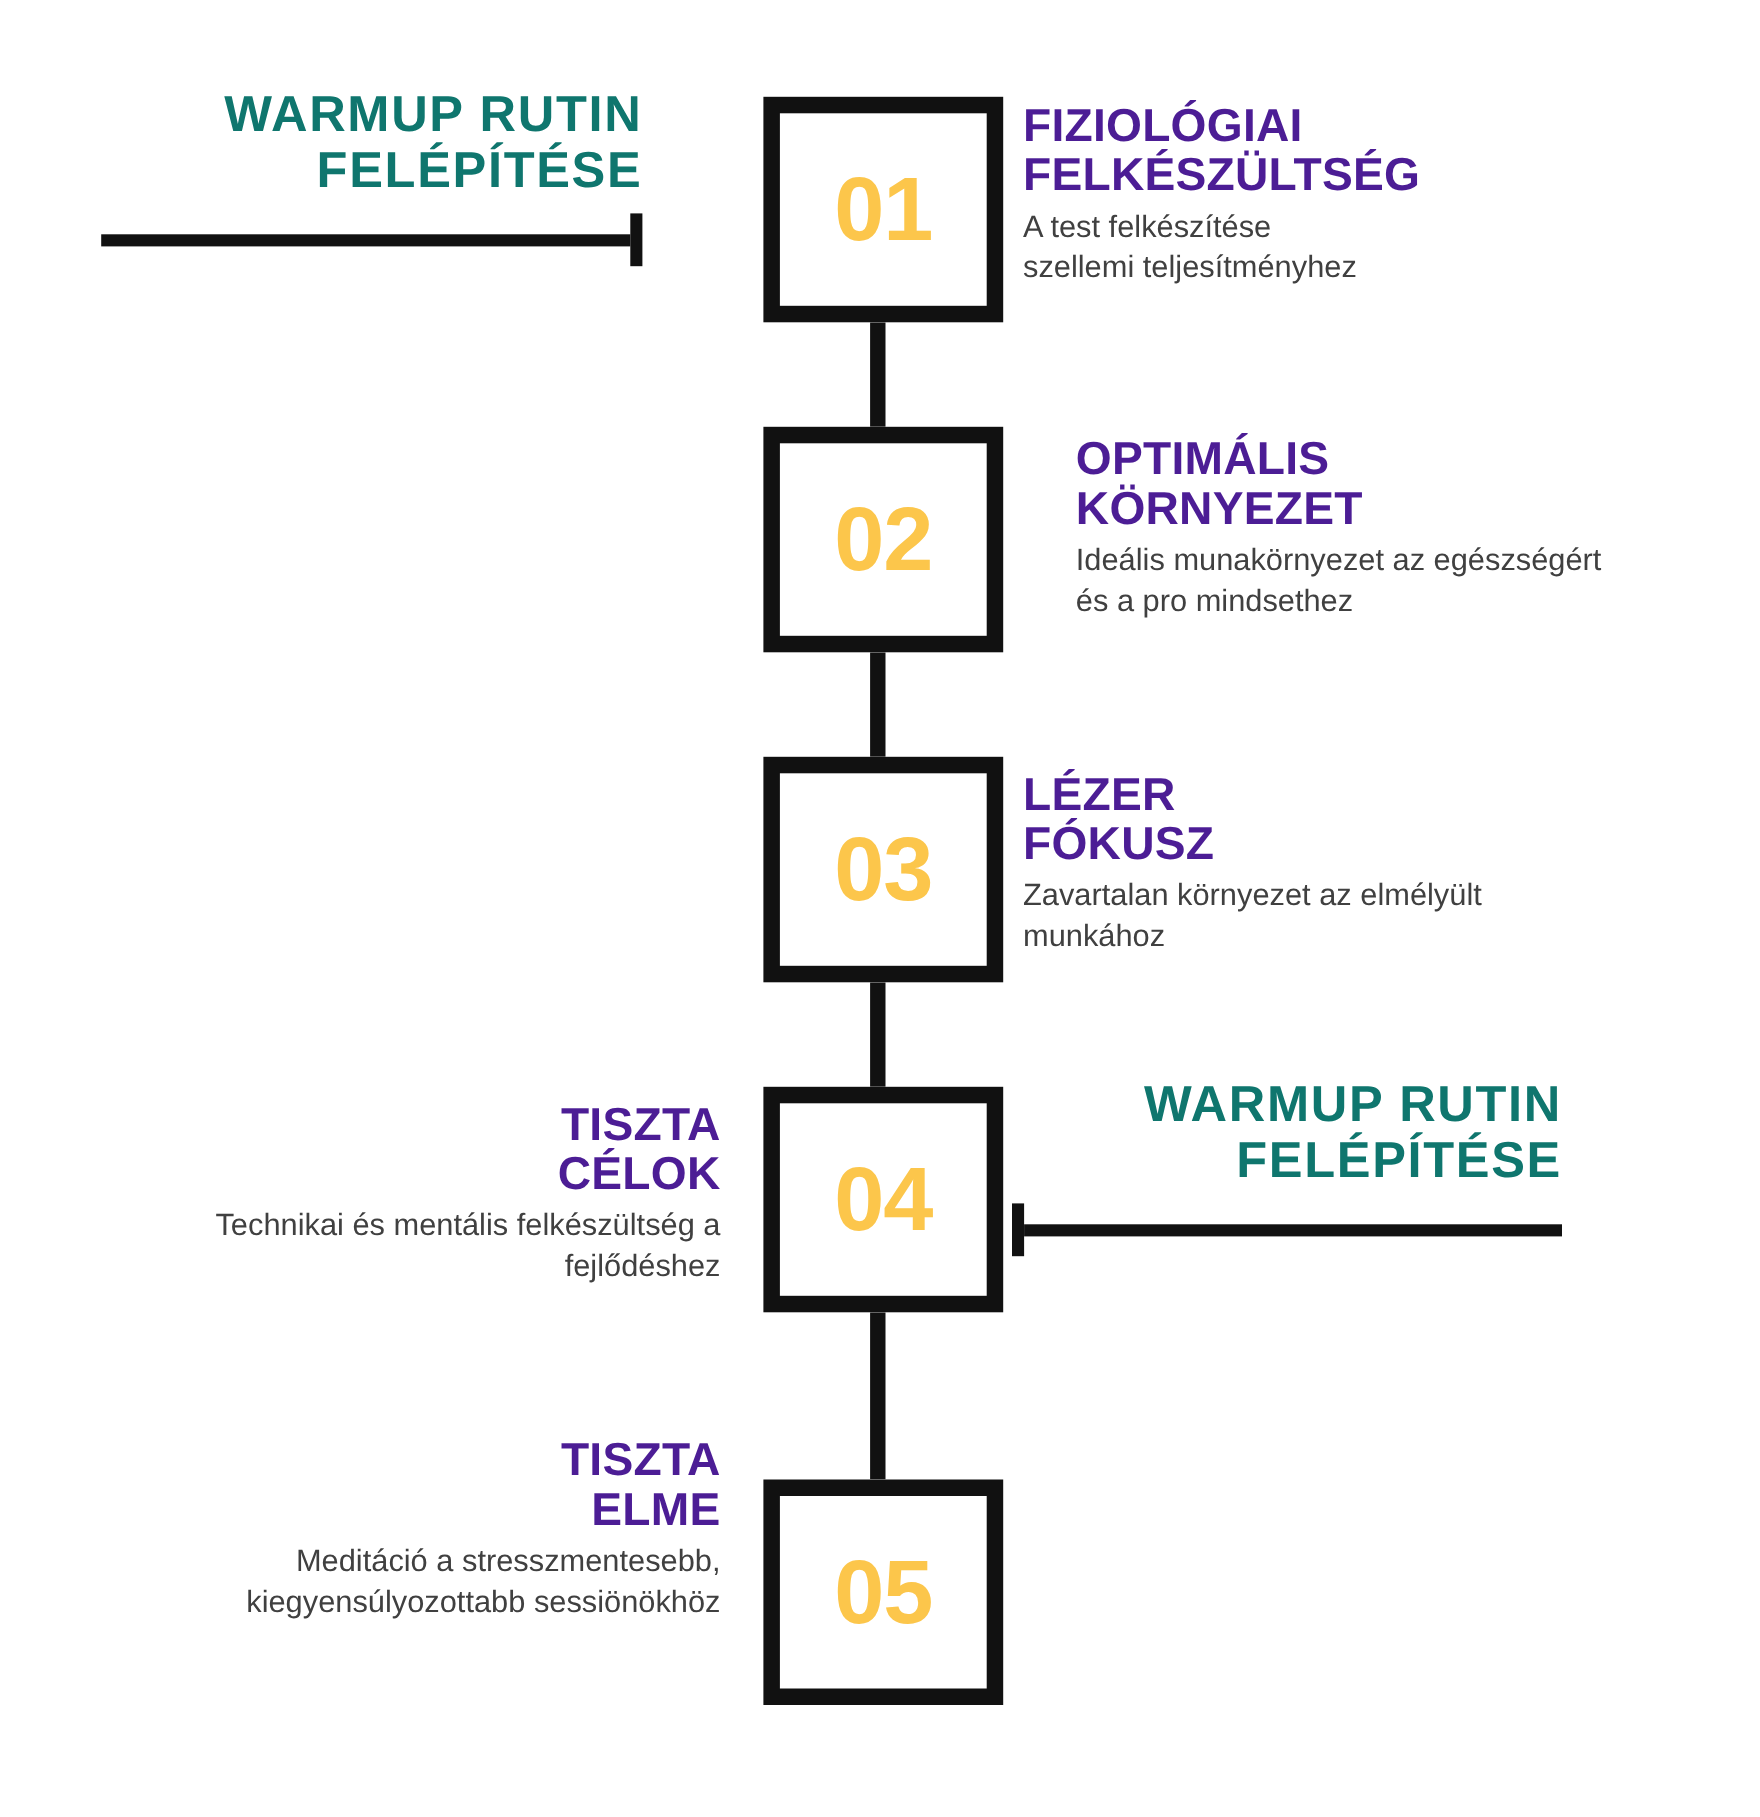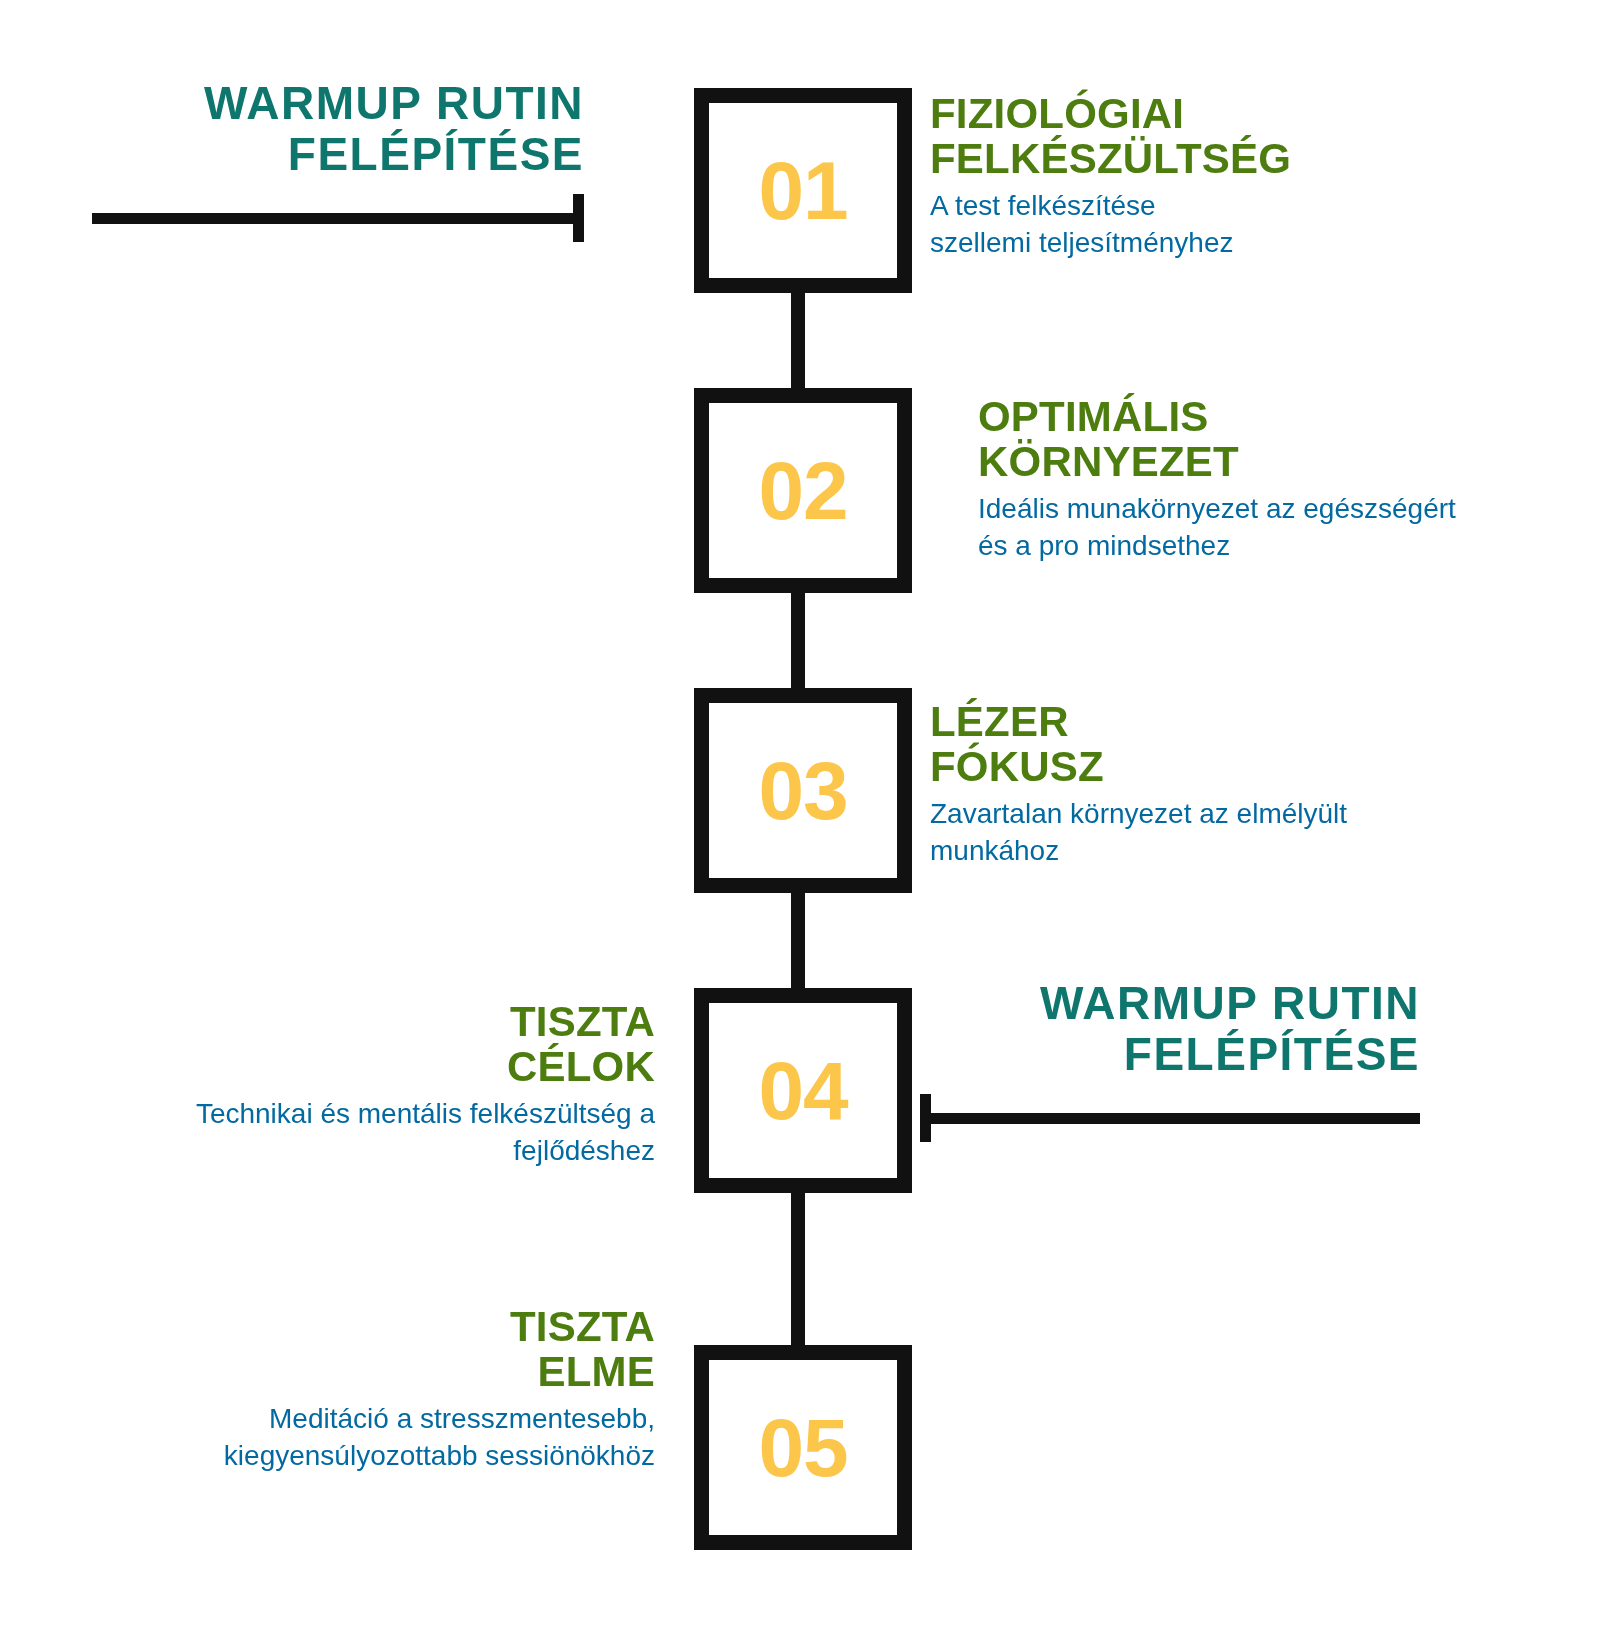--- a/index.html
+++ b/index.html
@@ -53,30 +53,30 @@
     position: absolute;
     width: 560px;
   }
   .step-text.right-side {
     text-align: left;
   }
   .step-text.left-side {
     text-align: right;
   }
   .step-title {
-    color: #4d7c0f;
+    color: #4c1d95;
     font-size: 42px;
     font-weight: 700;
     line-height: 1.06;
     letter-spacing: 0.2px;
     white-space: pre-line;
     margin: 0;
   }
   .step-desc {
-    color: #0369a1;
+    color: #404040;
     font-size: 28px;
     font-weight: 400;
     line-height: 1.33;
     white-space: pre-line;
     margin: 6px 0 0 0;
   }
 
   
   .heading-block {
     position: absolute;

